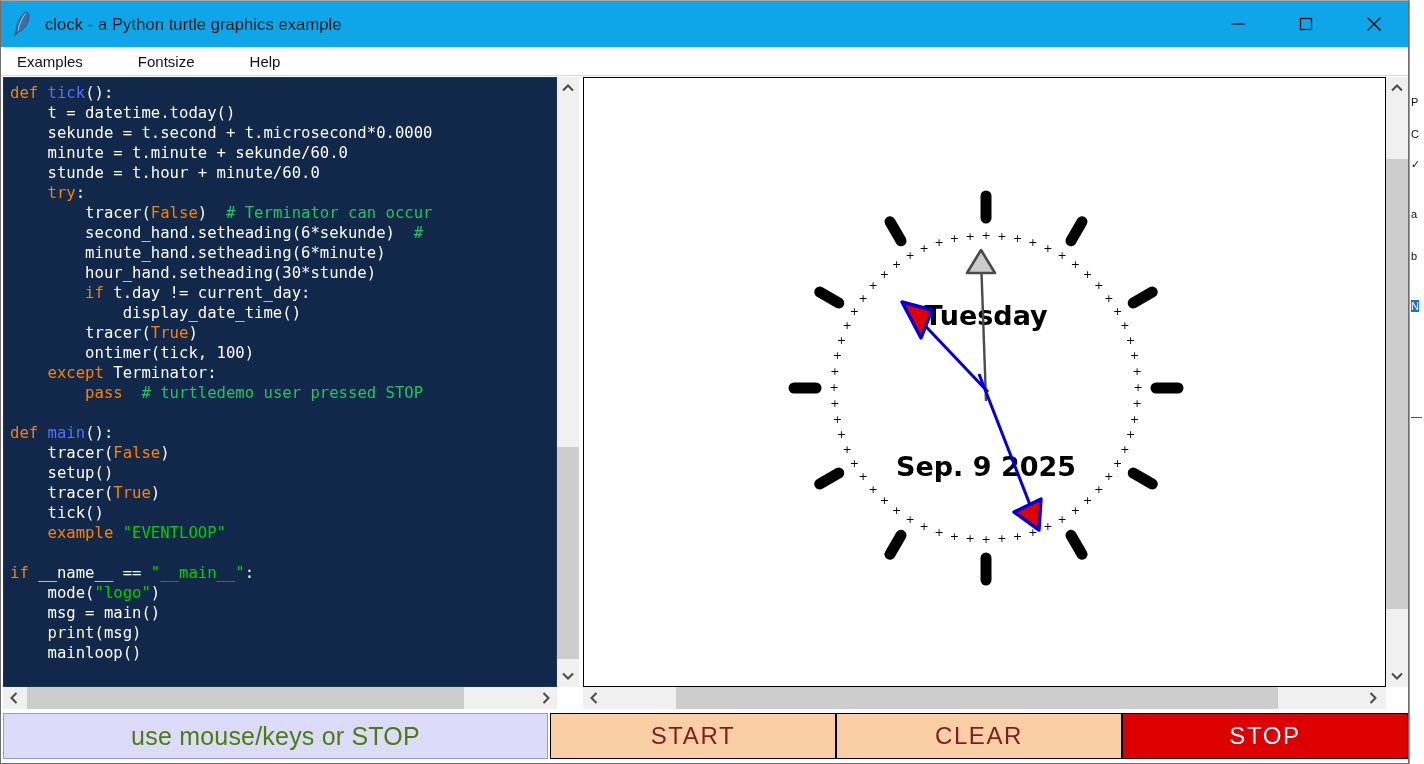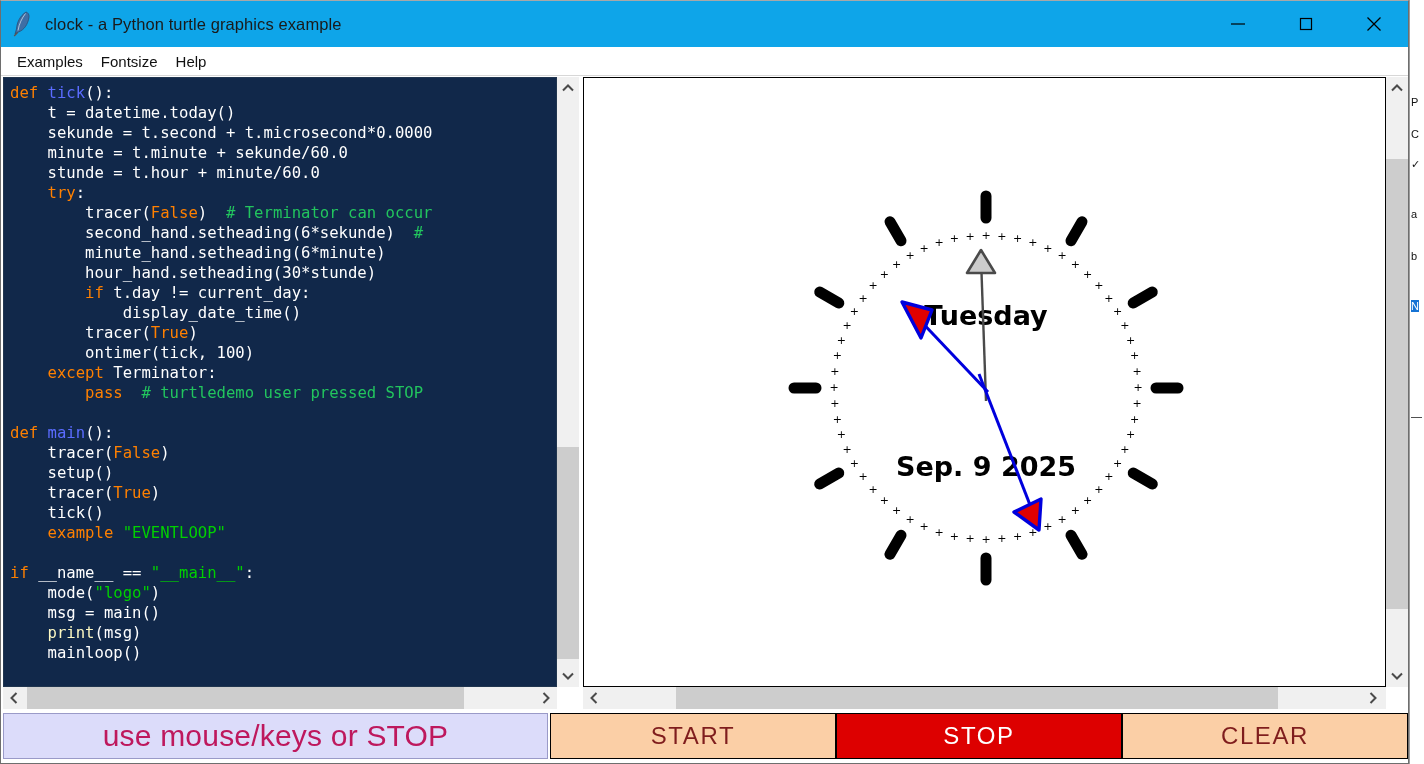--- a/index.html
+++ b/index.html
@@ -110,20 +110,21 @@
     left: 0;
     top: 46px;
     width: 1407px;
     height: 29px;
     background: #ffffff;
     display: flex;
     align-items: center;
     padding-left: 7px;
     box-sizing: border-box;
     border-bottom: 1px solid #d7d7d7;
+    gap: 37px;
   }
   .menu-item {
     font-size: 15px;
     color: #111;
     padding: 2px 9px;
     white-space: nowrap;
     cursor: default;
   }
 
   
@@ -235,22 +236,22 @@
     width: 545px;
     margin: 2px 2px 4px 2px;
     background: #dcdcfa;
     border: 1px solid #9a9ac8;
     display: flex;
     align-items: center;
     justify-content: center;
     box-sizing: border-box;
   }
   .status-text {
-    color: #be185d;
-    font-size: 30px;
+    color: #4d7c0f;
+    font-size: 25px;
     font-family: "Liberation Sans", sans-serif;
     letter-spacing: 0.2px;
   }
   .btn {
     flex: 1 1 0;
     margin: 2px 0 4px 0;
     border: 1px solid #000000;
     display: flex;
     align-items: center;
     justify-content: center;
@@ -513,18 +514,18 @@
         </div>
       </div>
 
     </div>
 
     <div class="bottombar">
       <div class="statusbox">
         <span class="status-text">use mouse/keys or STOP</span>
       </div>
       <div class="btn disabled">START</div>
+      <div class="btn disabled">CLEAR</div>
       <div class="btn active">STOP</div>
-      <div class="btn disabled">CLEAR</div>
     </div>
 
   </div>
 </div>
 
 </body></html>

